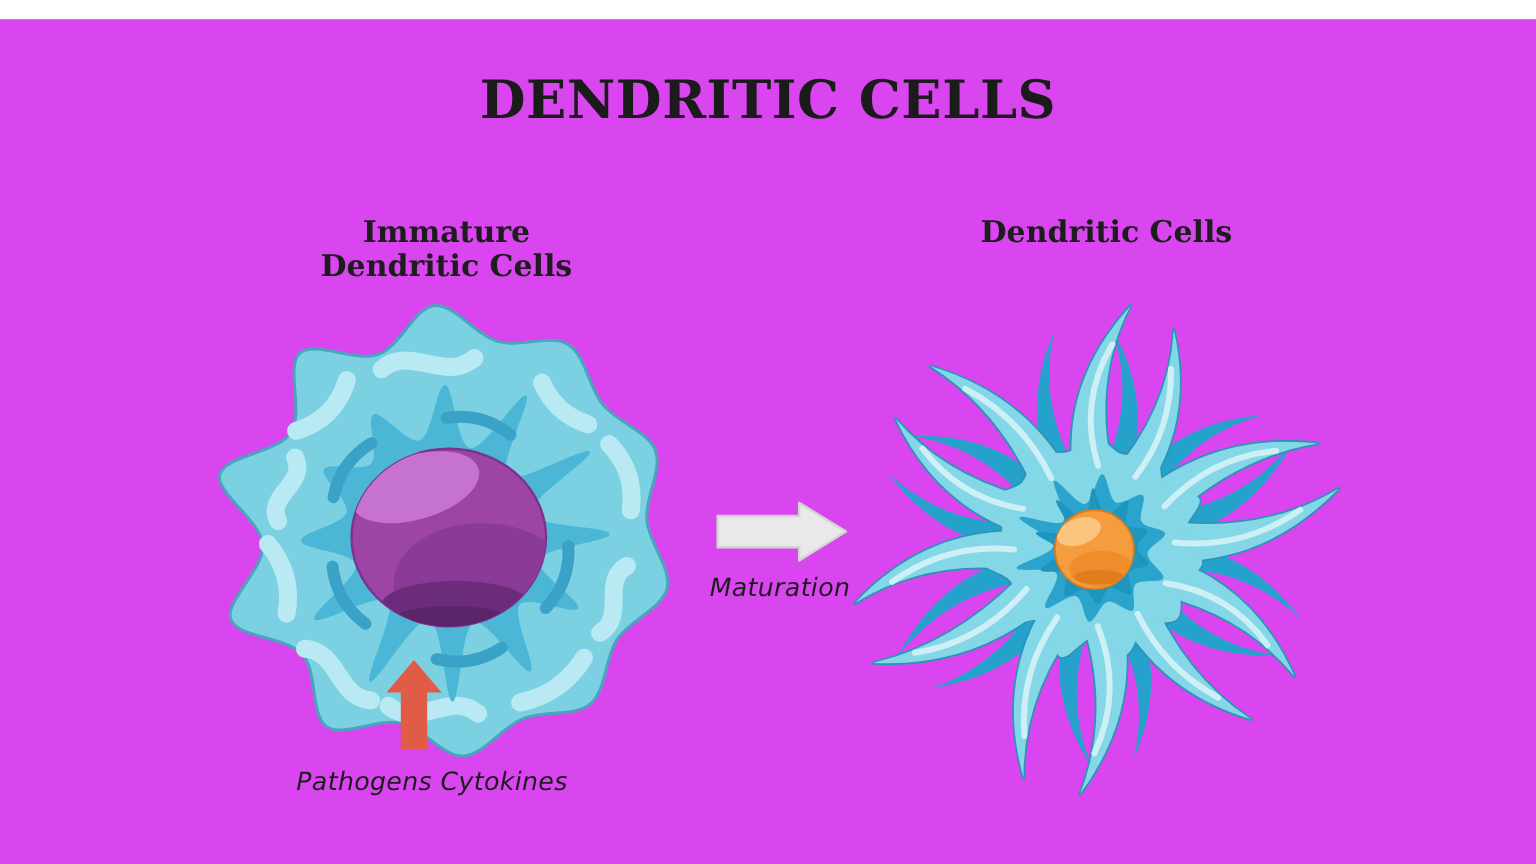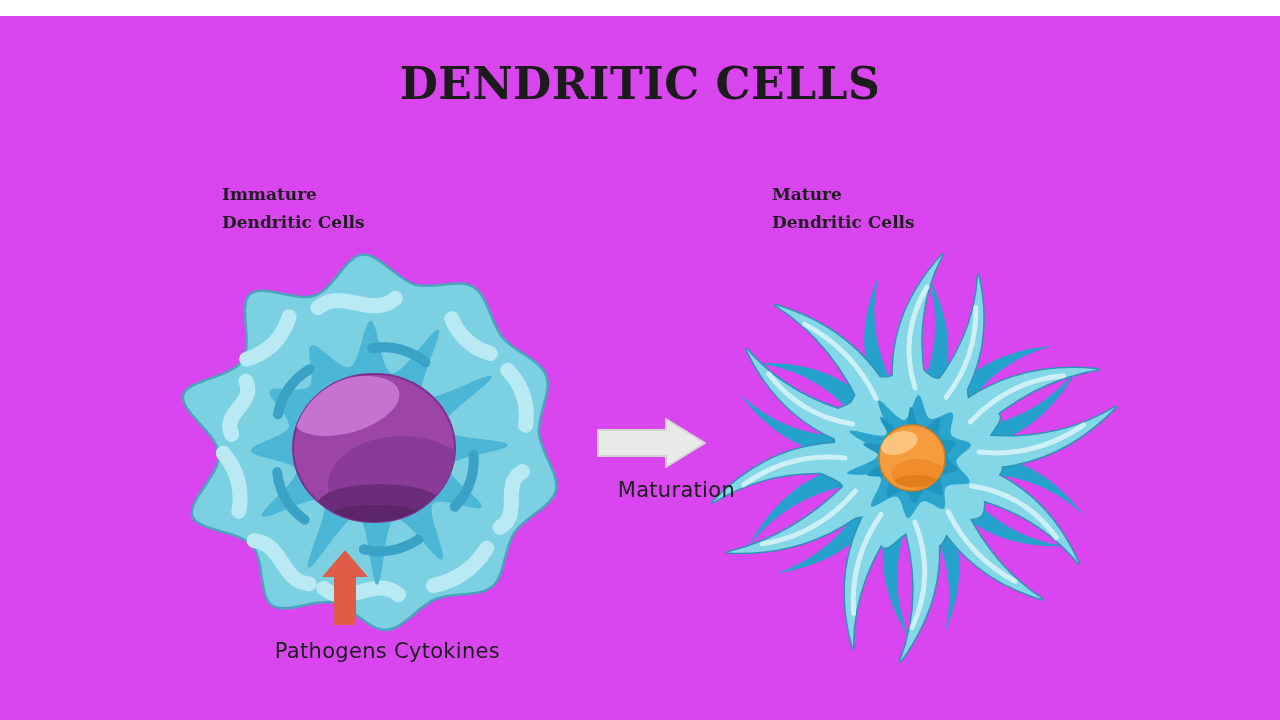--- a/index.html
+++ b/index.html
@@ -6,29 +6,29 @@
   .stage{
     position:relative;width:1280px;height:720px;background:#ffffff;
     overflow:hidden;font-family:"DejaVu Sans","Liberation Sans",sans-serif;
   }
   .title{
     position:absolute;top:42px;left:0;width:1280px;text-align:center;
     font-family:"DejaVu Serif","Liberation Serif",serif;
     font-weight:700;font-size:44px;letter-spacing:0.5px;color:#1b1b1b;
   }
   .cell-label{
-    position:absolute;width:300px;text-align:left;
+    position:absolute;width:300px;text-align:center;
     font-family:"DejaVu Serif","Liberation Serif",serif;
-    font-weight:700;font-size:17px;line-height:28px;color:#1d1d1d;
+    font-weight:700;font-size:25px;line-height:28px;color:#1d1d1d;
   }
   .cell-label.left{left:222px;top:164px;}
   .cell-label.right{left:772px;top:164px;}
   .annot{
-    position:absolute;text-align:right;color:#1c1c1c;
-    font-size:21px;letter-spacing:0.3px;
+    position:absolute;text-align:center;color:#1c1c1c;
+    font-size:21px;letter-spacing:0.3px;font-style:italic;
   }
   .annot.maturation{left:565px;top:462px;width:170px;}
   .annot.stimulus{left:220px;top:623px;width:280px;}
   svg{position:absolute;display:block;}
   #immature-svg{left:166px;top:222px;width:416px;height:416px;}
   #mature-svg{left:692px;top:218px;width:440px;height:440px;}
   #maturation-arrow-svg{left:596px;top:398px;width:112px;height:58px;}
   #stimulus-arrow-svg{left:320px;top:532px;width:50px;height:79px;}
 </style>
 </head>
@@ -37,21 +37,20 @@
 <div class="stage" style="background: #d946ef; margin-top: 16px;">
 
   <div class="title" style="color: rgb(27, 27, 27);">DENDRITIC CELLS</div>
 
   <div class="cell-label left" style="color: rgb(29, 29, 29);">
     <div>Immature</div>
     <div>Dendritic Cells</div>
   </div>
 
   <div class="cell-label right" style="color: rgb(29, 29, 29);">
-    <div>Mature</div>
     <div>Dendritic Cells</div>
   </div>
 
   <svg id="immature-svg" viewBox="0 0 416 416">
       <path d="M 389.9 252.4 C 385.8 269.0 358.9 278.8 348.3 294.8 C 337.7 310.8 339.3 337.4 326.2 348.4 C 313.0 359.5 287.3 353.7 269.6 361.0 C 251.9 368.2 237.0 391.4 220.0 392.0 C 202.9 392.6 186.5 368.6 167.5 364.5 C 148.5 360.4 119.6 376.8 106.0 367.3 C 92.3 357.7 99.1 322.2 85.9 307.3 C 72.6 292.5 31.9 293.4 26.4 278.2 C 20.9 262.9 54.5 236.1 53.0 216.0 C 51.5 195.8 13.3 172.8 17.2 157.3 C 21.0 141.7 65.2 139.5 76.3 122.7 C 87.5 105.9 71.7 67.1 83.8 56.3 C 95.9 45.4 130.3 64.1 149.0 57.5 C 167.7 50.9 179.2 18.5 195.8 16.7 C 212.5 14.9 230.1 41.1 248.7 46.5 C 267.3 51.9 292.7 40.2 307.3 49.0 C 322.0 57.9 324.4 84.6 336.5 99.4 C 348.7 114.1 374.2 121.5 380.2 137.5 C 386.3 153.5 371.4 176.2 373.0 195.4 C 374.6 214.6 394.0 235.9 389.9 252.4 Z" fill="#7bd1e2" stroke="#49a4bc" stroke-width="2.5"></path>
       <path d="M 152.0 69.8 C 175.3 48.8 205.3 81.4 229.4 60.3" fill="none" stroke="#b9e9f2" stroke-width="15" stroke-linecap="round"></path>
       <path d="M 80.7 121.1 Q 113.2 111.2 123.1 78.7" fill="none" stroke="#b9e9f2" stroke-width="15" stroke-linecap="round"></path>
       <path d="M 65.7 196.3 C 54.9 174.7 90.5 165.4 79.9 143.2" fill="none" stroke="#b9e9f2" stroke-width="15" stroke-linecap="round"></path>
       <path d="M 72.8 273.3 Q 78.6 240.7 57.3 215.3" fill="none" stroke="#b9e9f2" stroke-width="15" stroke-linecap="round"></path>
       <path d="M 143.2 345.7 C 115.2 344.1 116.7 304.7 88.1 302.7" fill="none" stroke="#b9e9f2" stroke-width="15" stroke-linecap="round"></path>

